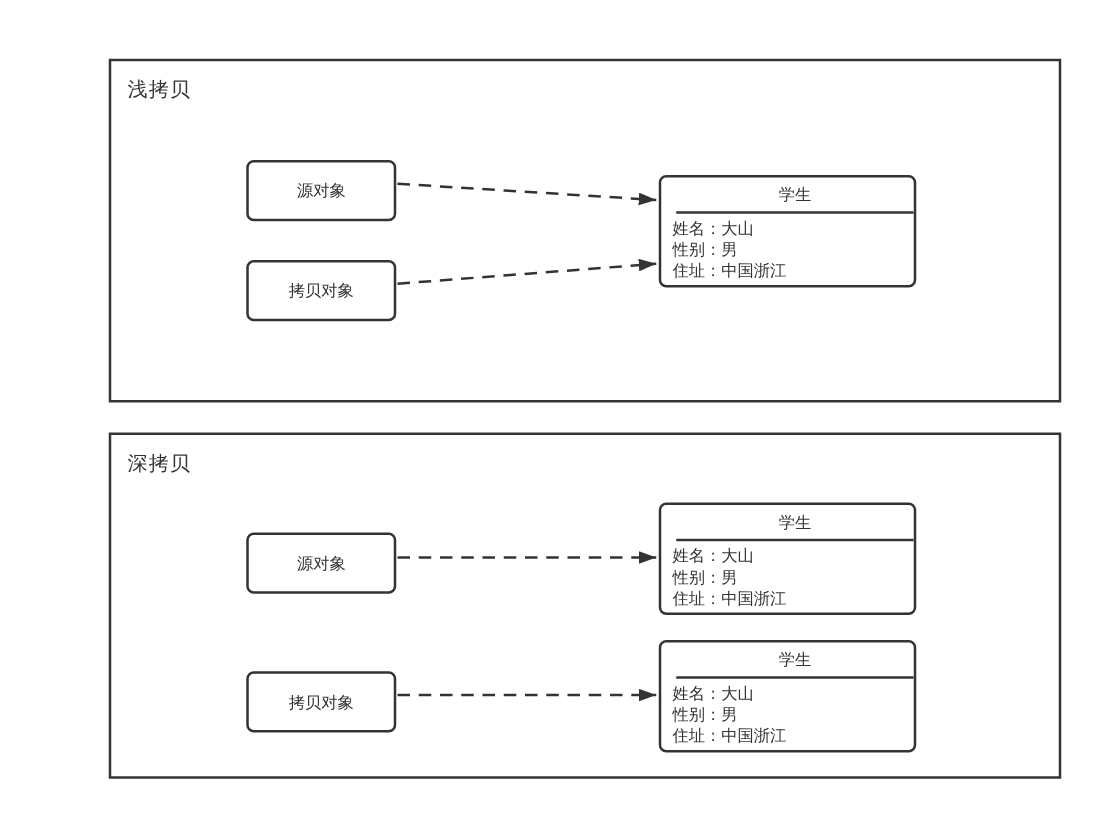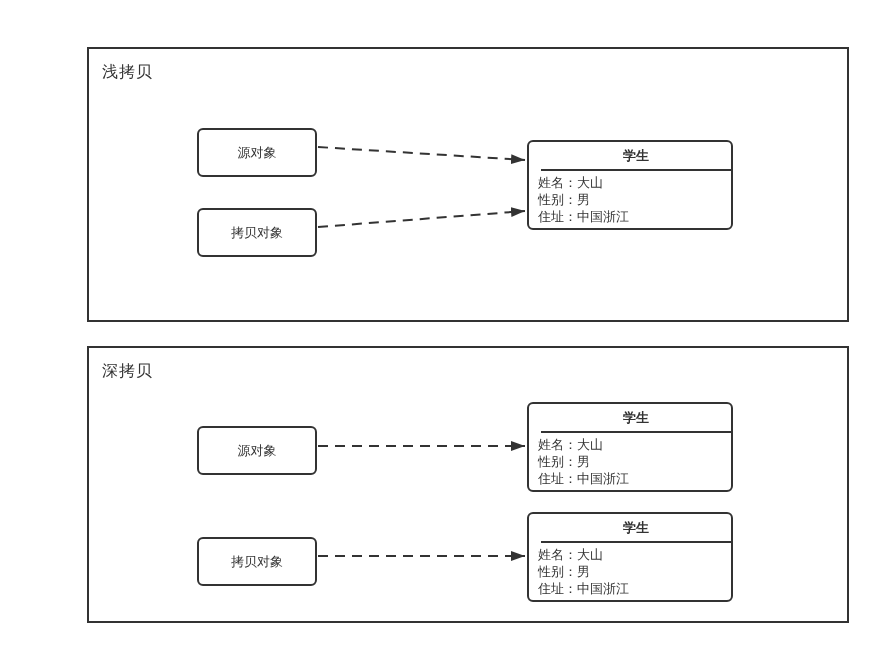--- a/index.html
+++ b/index.html
@@ -68,21 +68,21 @@
   .student-d1 { left: 527px; top: 402px; }
   .student-d2 { left: 527px; top: 512px; }
   .student-header {
     height: 29px;
     flex: 0 0 29px;
     border-bottom: 2px solid var(--stroke);
     display: flex;
     align-items: center;
     justify-content: center;
     font-size: 13px;
-    font-weight: bold;
+    font-weight: normal;
     color: var(--text);
     margin-left: 12px;
   }
   .student-body {
     flex: 1;
     padding: 3px 9px;
     font-size: 13px;
     line-height: 17px;
     color: var(--text);
   }

